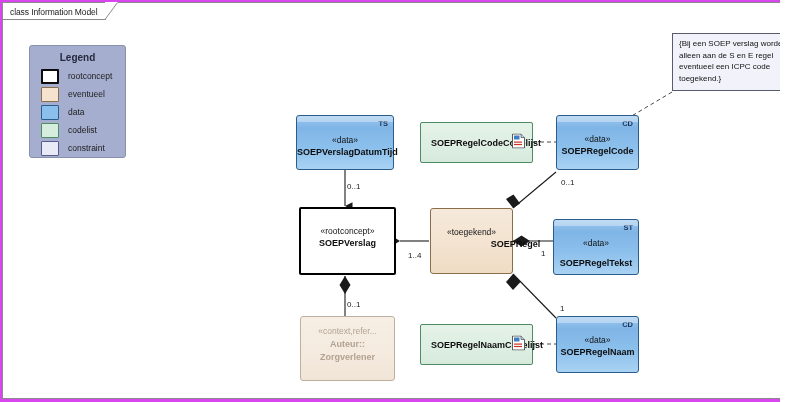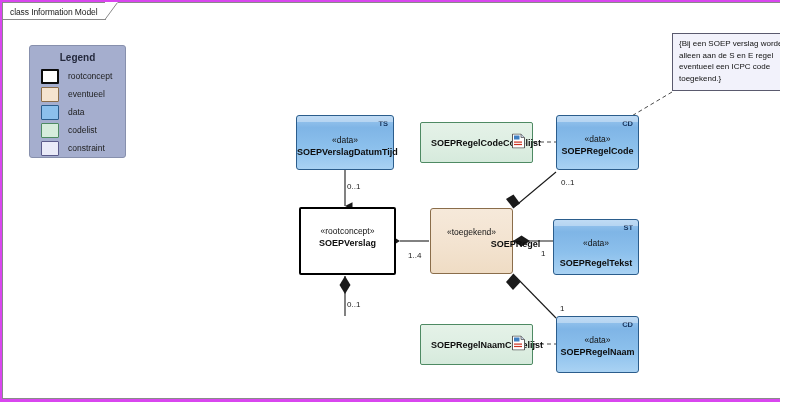--- a/index.html
+++ b/index.html
@@ -350,20 +350,25 @@
     <span class="stereo" style="top:18px;">«data»</span>
     <span class="nm" style="top:30px;margin-top:8px;">SOEPRegelTekst</span>
   </div>
 
   <div class="node n-data" style="left:556px; top:316px; width:83px; height:57px;">
     <span class="tag">CD</span>
     <span class="stereo" style="top:18px;">«data»</span>
     <span class="nm" style="top:30px;">SOEPRegelNaam</span>
   </div>
 
+  <div class="node n-greyed" style="left:300px; top:316px; width:95px; height:65px;">
+    <span class="stereo" style="top:9px;">«context,refer...</span>
+    <span class="nm" style="top:22px;">Auteur::</span>
+    <span class="nm" style="top:35px;">Zorgverlener</span>
+  </div>
 
   <div class="node n-codelist" style="left:420px; top:122px; width:113px; height:41px;">
     <span class="cl-name">SOEPRegelCodeCodelijst</span>
     <span class="doc-icon">
       <svg width="13" height="15" viewBox="0 0 13 15">
         <path d="M0.5,0.5 H9 L12.5,4 V14.5 H0.5 Z" fill="#ffffff" stroke="#5a5a5a" stroke-width="1"></path>
         <path d="M9,0.5 L9,4 L12.5,4" fill="#c9d6e6" stroke="#5a5a5a" stroke-width="0.8"></path>
         <rect x="2" y="2" width="5.5" height="4" fill="#3f7fc1"></rect>
         <rect x="2" y="8" width="8" height="1.2" fill="#cc3322"></rect>
         <rect x="2" y="10.4" width="8" height="1.2" fill="#cc3322"></rect>

